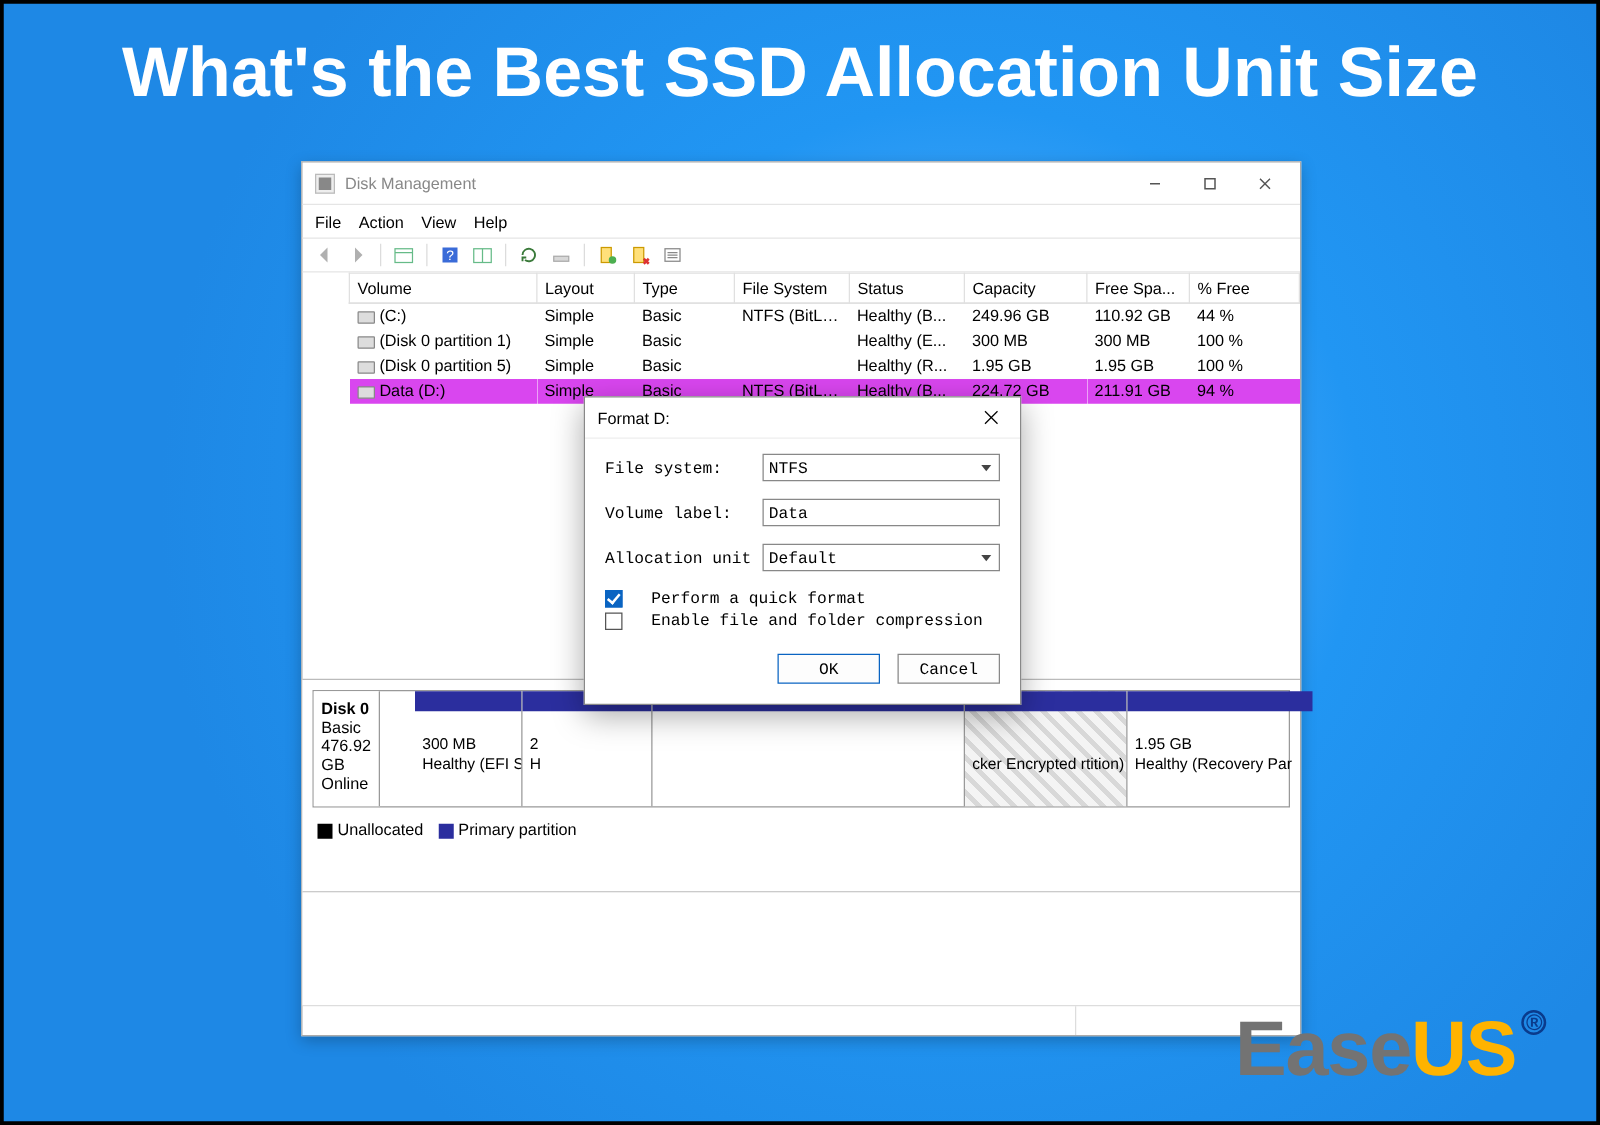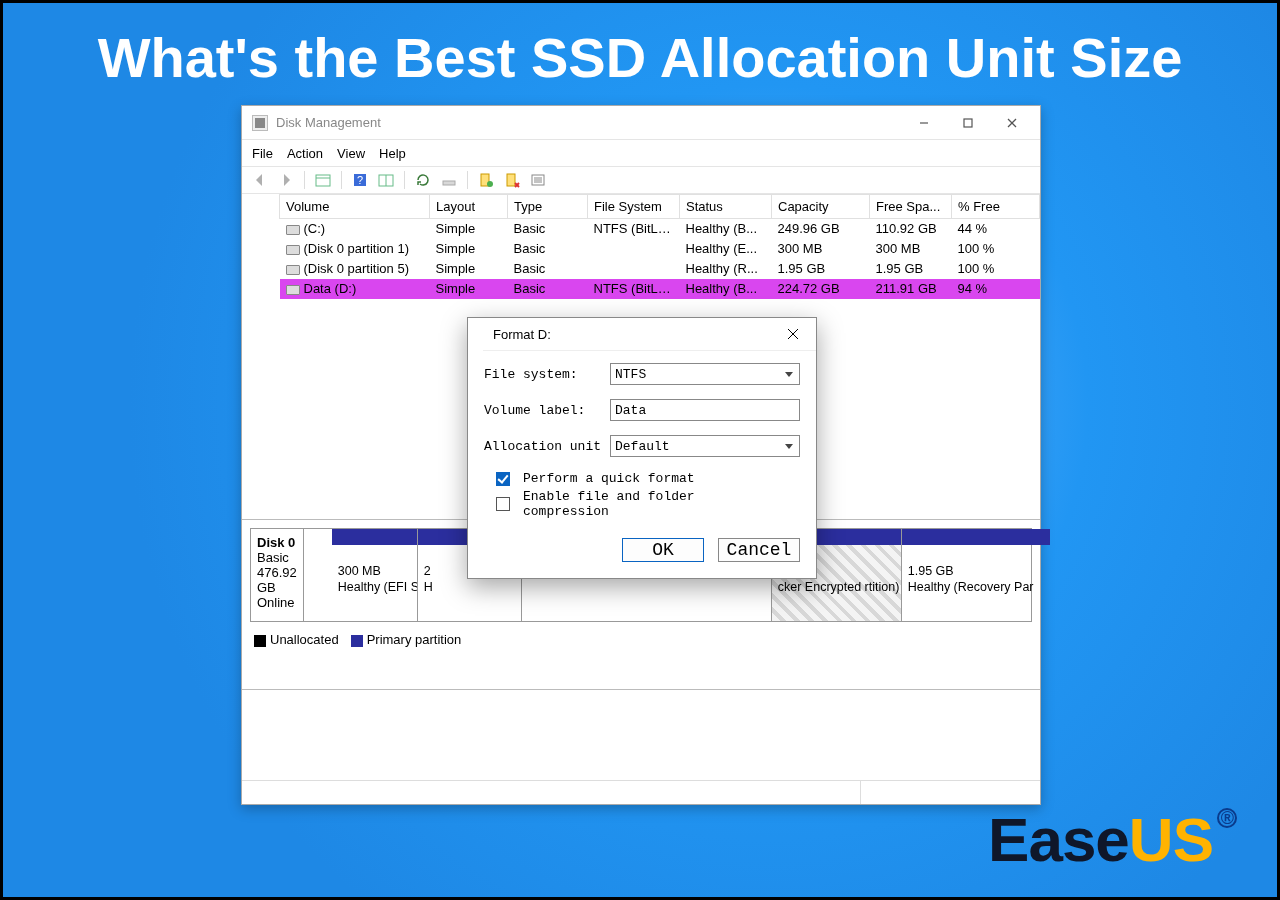--- a/index.html
+++ b/index.html
@@ -16,21 +16,21 @@
     font-size: 56px;
     font-weight: 700;
     text-align: center;
     padding: 22px 0 8px 0;
     letter-spacing: 0;
   }
 
   
   .win {
     position: absolute;
-    left: 238px; top: 102px;
+    left: 238px; top: 126px;
     width: 800px; height: 700px;
     background: #fff;
     border: 1px solid #aaa;
     box-shadow: 0 4px 12px rgba(0,0,0,.25);
     display: flex; flex-direction: column;
     font-size: 13px;
   }
   .win-titlebar {
     height: 34px;
     display: flex; align-items: center;
@@ -144,73 +144,72 @@
     box-shadow:0 8px 24px rgba(0,0,0,.35);
     font-family:"NSimSun","SimSun","Courier New",monospace;
     font-size:13px;
     color:#000;
   }
   .dlg-title{
     height:32px; display:flex; align-items:center;
     padding:16px 10px;
     font-family:"Segoe UI",sans-serif;
     border-bottom:1px solid #eee;
-    margin-left:15px;
   }
   .dlg-close{
     margin-left:auto; width:26px; height:26px;
     display:flex; align-items:center; justify-content:center;
   }
   .dlg-body{ padding:12px 16px 4px 16px; }
   .dlg-row{ display:flex; align-items:center; margin-bottom:14px; }
   .dlg-row label{ width:126px; }
   .dlg-row .field{
     flex:1; height:22px; border:1px solid #888;
     display:flex; align-items:center; padding:0 4px;
     background:#fff; font-family:inherit;
     position:relative;
   }
   .dlg-row .field.select::after{
     content:""; position:absolute; right:6px; top:8px;
     border-left:4px solid transparent;
     border-right:4px solid transparent;
     border-top:5px solid #444;
   }
-  .chk-row{ display:flex; align-items:center; gap:13px; margin:3px 12px; }
+  .chk-row{ display:flex; align-items:center; gap:23px; margin:3px 0; }
   .chk{
     width:14px; height:14px; border:1px solid #555;
     display:inline-flex; align-items:center; justify-content:center;
     background:#fff;
   }
   .chk.checked{ background:#0a64c2; border-color:#0a64c2; }
   .chk.checked::after{
     content:""; width:4px; height:8px;
     border:solid #fff; border-width:0 2px 2px 0;
     transform:rotate(40deg); margin-top:-2px;
   }
   .dlg-buttons{
     padding:12px 16px 16px 16px;
     display:flex; justify-content:flex-end; gap:14px;
   }
   .dlg-buttons button{
     width:82px; height:24px;
-    font-family:inherit; font-size:18px;
+    font-family:inherit; font-size:13px;
     background:#fdfdfd; border:1px solid #888;
   }
   .dlg-buttons button.primary{
     border:1.5px solid #0a64c2;
   }
 
   
   .logo{
     position:absolute; right:40px; bottom:22px;
     font-size:62px; font-weight:800; letter-spacing:-1px;
     font-family:"Segoe UI",Arial,sans-serif;
   }
-  .logo .b{ color:#0f172a; }
+  .logo .b{ color:#737373; }
   .logo .o{ color:#ffb300; }
   .logo sup{
     font-size:18px; color:#0a3b8c; vertical-align:top;
     border:2px solid #0a3b8c; border-radius:50%;
     width:20px; height:20px; display:inline-flex;
     align-items:center; justify-content:center;
     margin-left:4px; position:relative; top:4px;
   }
 </style>
 </head>

